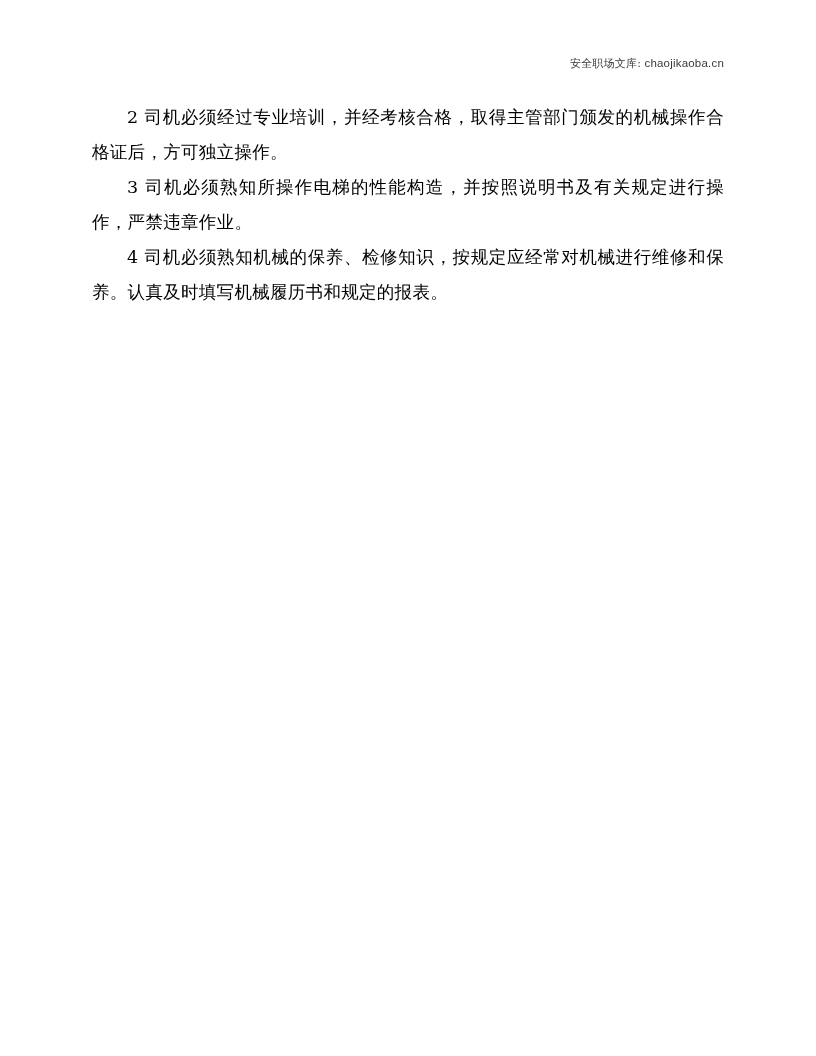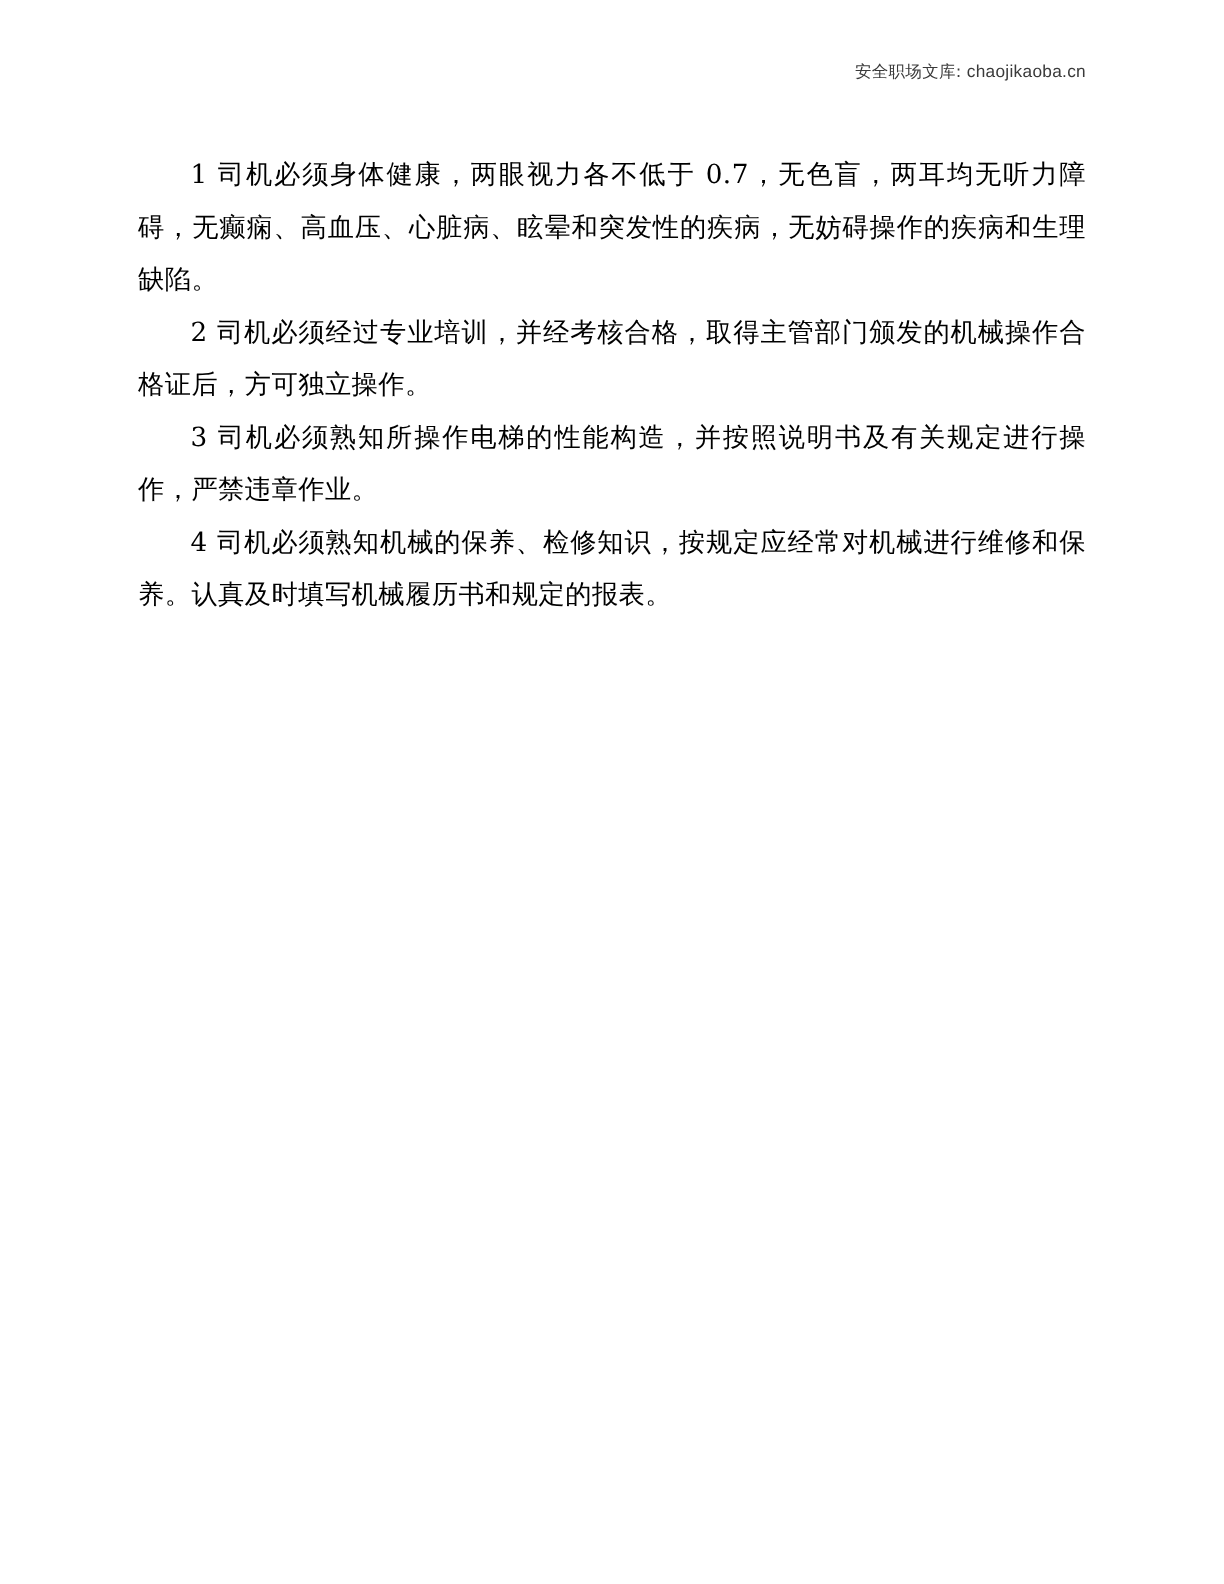--- a/index.html
+++ b/index.html
@@ -13,21 +13,21 @@
   .page {
     position: relative;
     width: 816px;
     height: 1056px;
     background: #ffffff;
     box-sizing: border-box;
     overflow: hidden;
   }
   .header {
     position: absolute;
-    top: 40px;
+    top: 56px;
     right: 92px;
     font-family: "Liberation Sans", sans-serif;
     font-size: 11.5px;
     color: #3a3a3a;
     letter-spacing: 0.2px;
     white-space: nowrap;
   }
   .header .label {
     font-family: "DejaVu Sans", sans-serif;
     font-size: 11px;
@@ -58,19 +58,18 @@
 <body>
 
 <div class="page">
 
   <div class="header">
     <span class="label">安全职场文库:</span>
     <span class="site">chaojikaoba.cn</span>
   </div>
 
   <div class="content">
-    <p class="para">1 司机必须身体健康，两眼视力各不低于 0.7，无色盲，两耳均无听力障碍，无癫痫、高血压、心脏病、眩晕和突发性的疾病，无妨碍操作的疾病和生理缺陷。</p>
     <p class="para">2 司机必须经过专业培训，并经考核合格，取得主管部门颁发的机械操作合格证后，方可独立操作。</p>
     <p class="para">3 司机必须熟知所操作电梯的性能构造，并按照说明书及有关规定进行操作，严禁违章作业。</p>
     <p class="para">4 司机必须熟知机械的保养、检修知识，按规定应经常对机械进行维修和保养。认真及时填写机械履历书和规定的报表。</p>
   </div>
 
 </div>
 
 </body></html>

